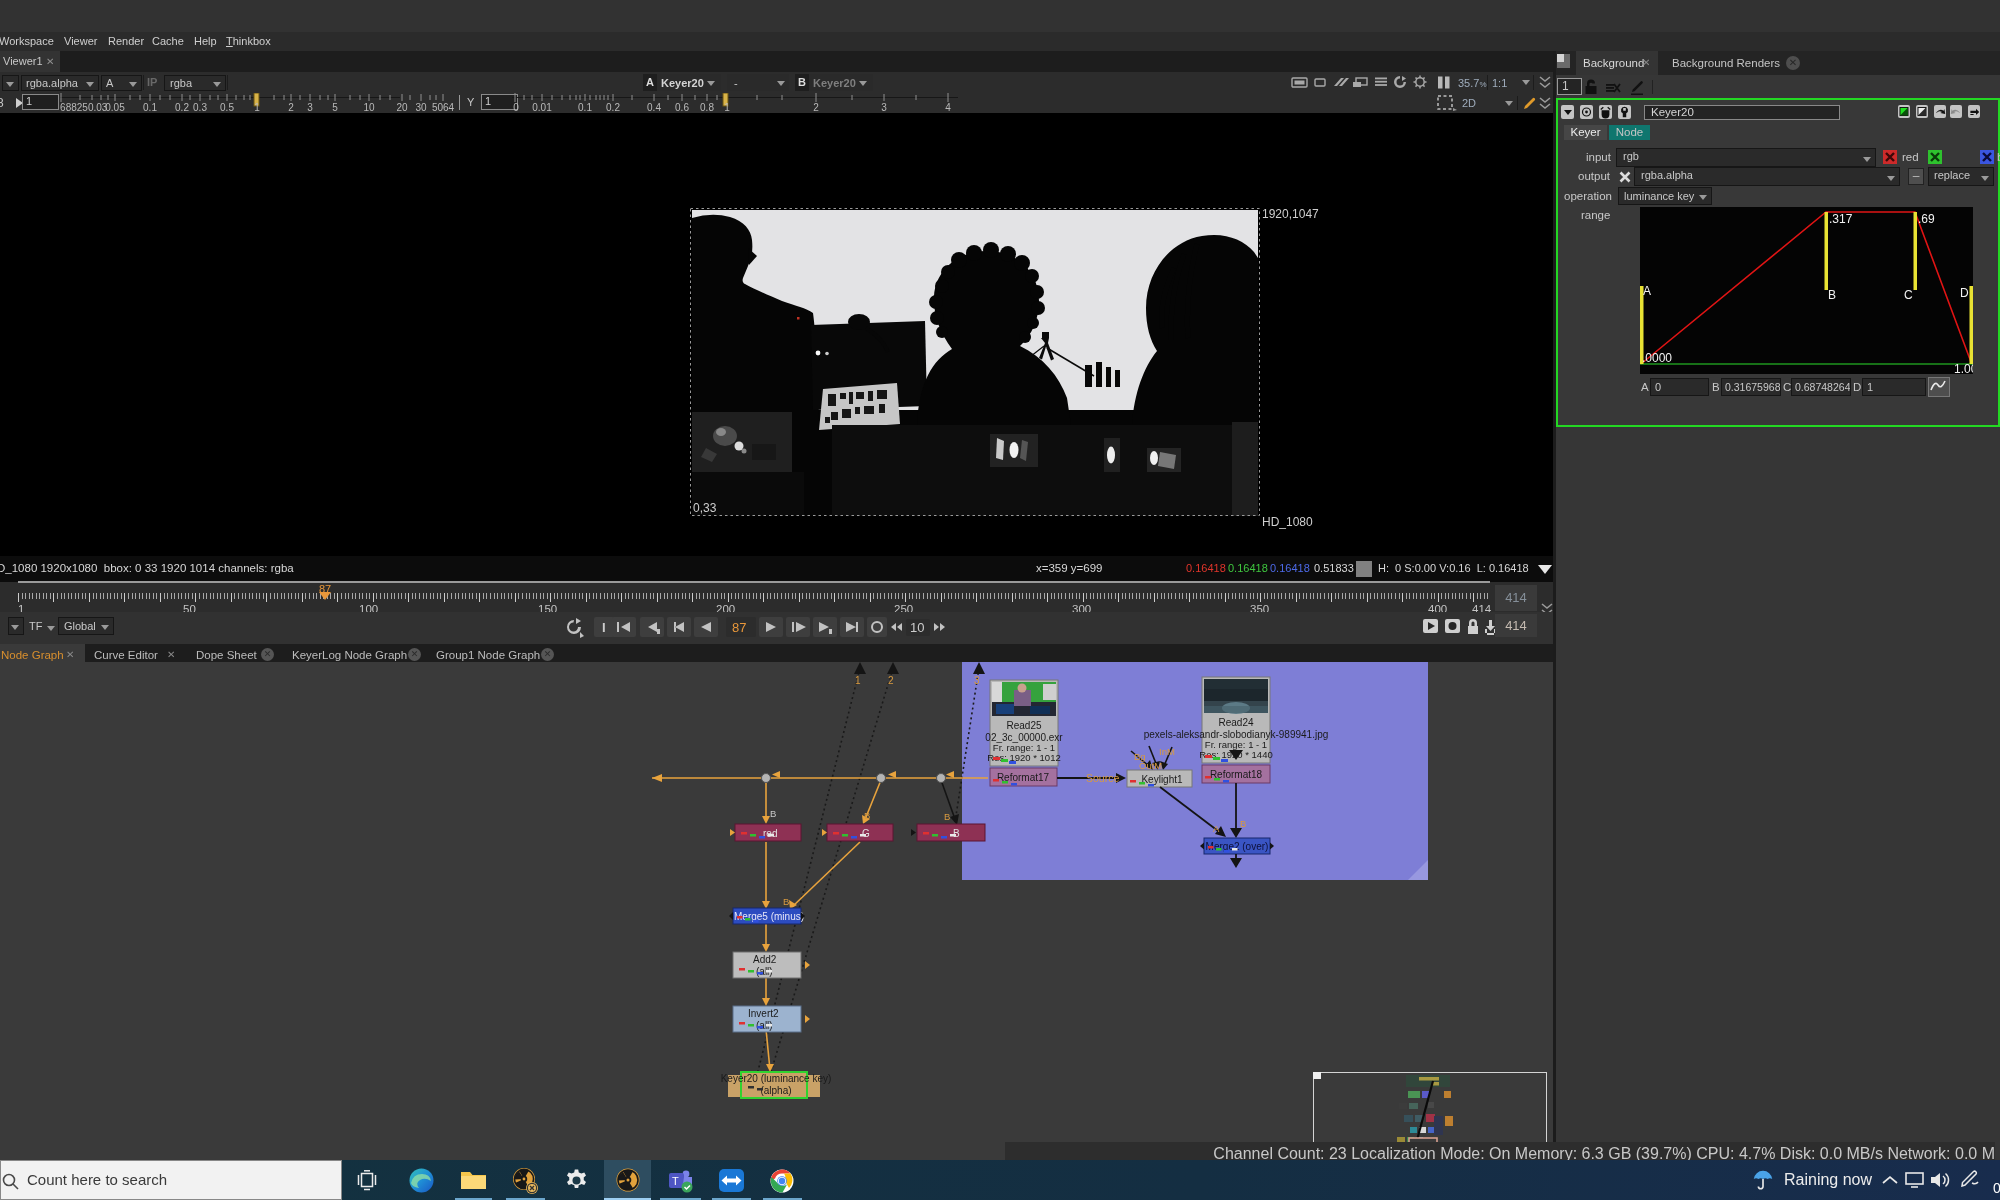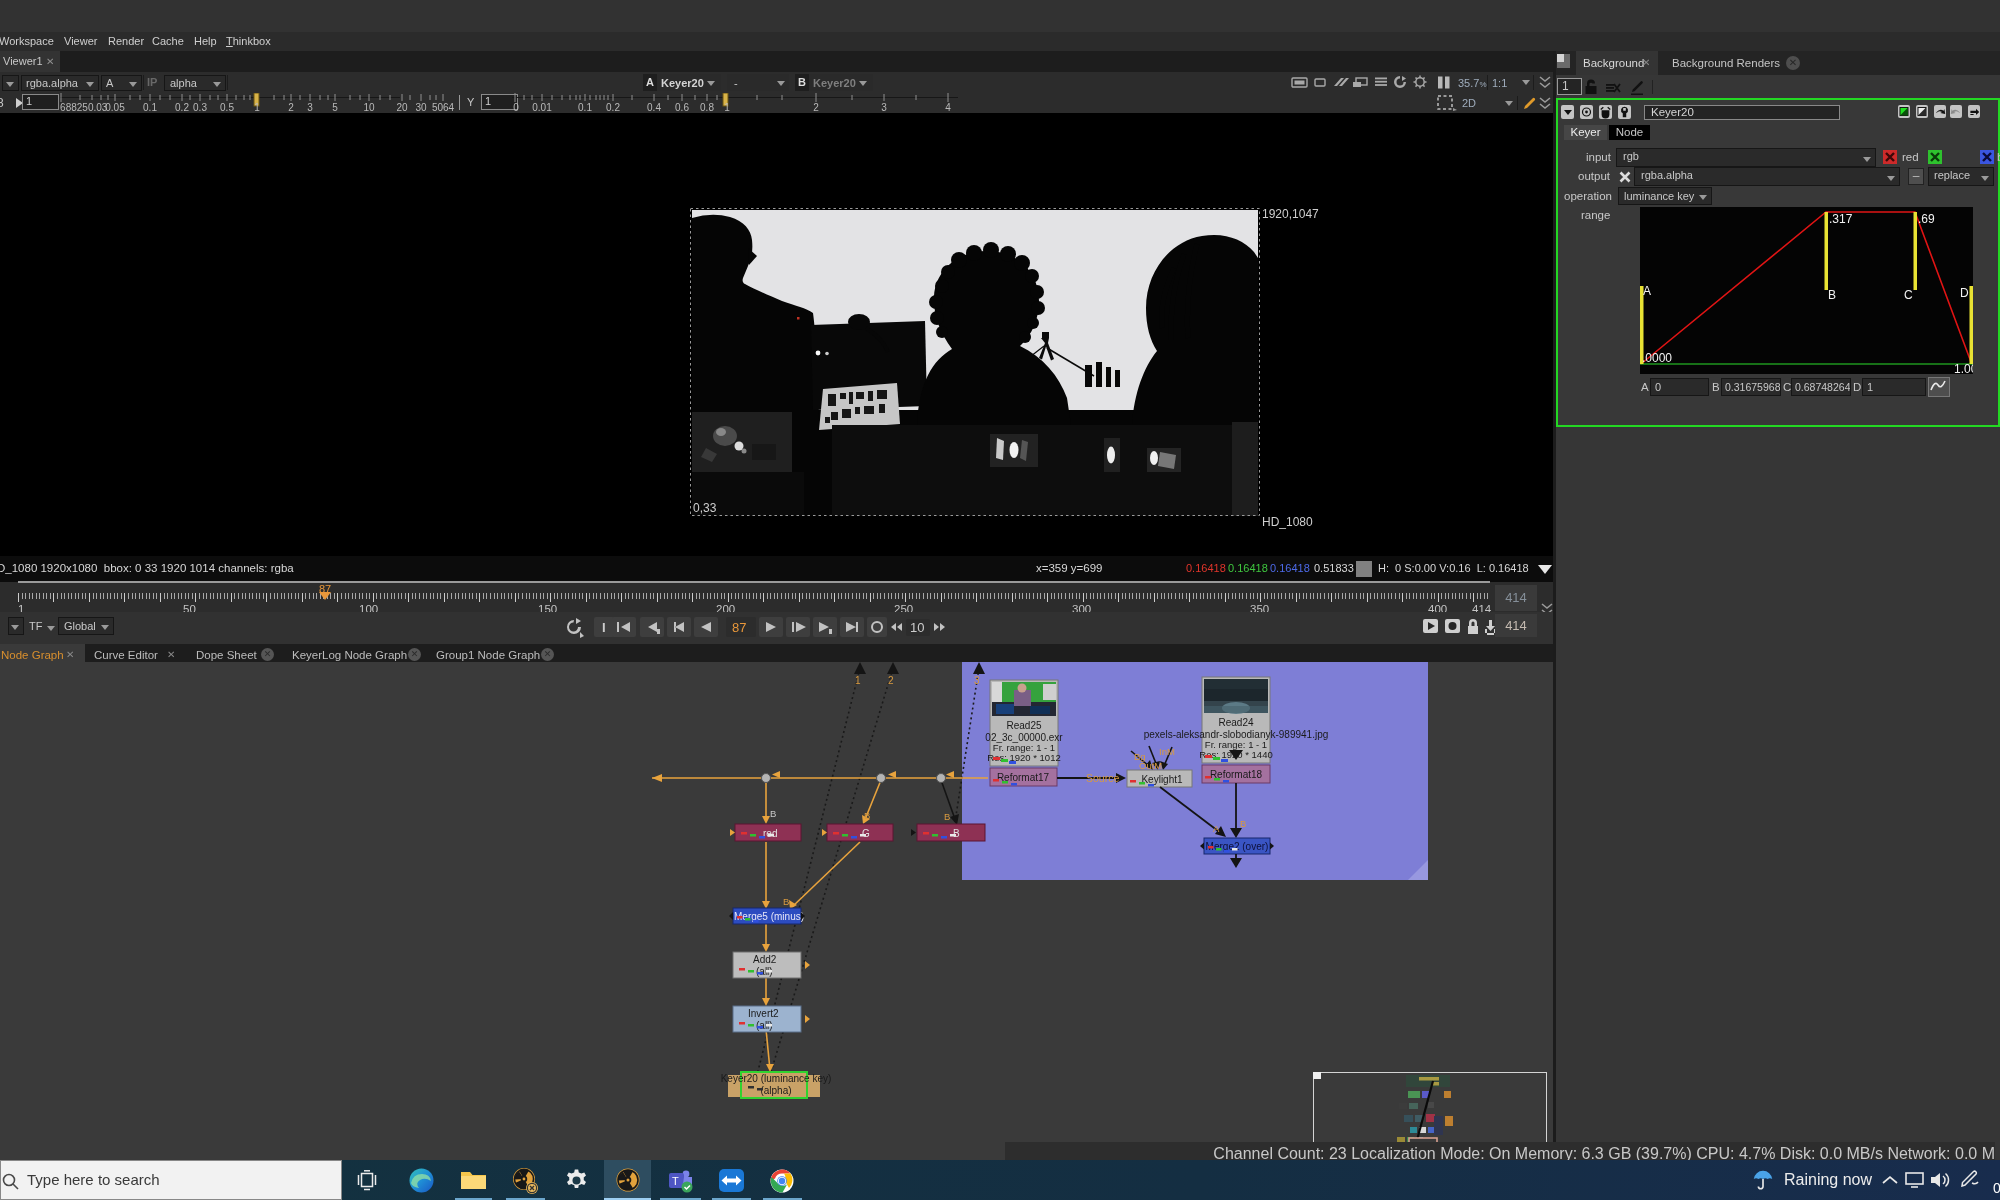--- a/index.html
+++ b/index.html
@@ -66,21 +66,21 @@
         <span style="position:absolute;left:4px;top:1px;">rgba.alpha</span>
         <span class="arr"></span>
       </div>
     <div class="combo" style="left:101px;top:3px;width:39px;height:14px;">
         <span style="position:absolute;left:4px;top:1px;">A</span>
         <span class="arr"></span>
       </div>
     <div style="position:absolute;left:143px;top:3px;width:1px;height:15px;background:#1c1c1c;"></div>
     <span style="position:absolute;left:147px;top:4px;color:#686868;font-size:11px;font-weight:bold;">IP</span>
     <div class="combo" style="left:164px;top:3px;width:60px;height:14px;">
-        <span style="position:absolute;left:5px;top:1px;">alpha</span>
+        <span style="position:absolute;left:5px;top:1px;">rgba</span>
         <span class="arr"></span>
       </div>
     <div style="position:absolute;left:227px;top:3px;width:1px;height:15px;background:#1c1c1c;"></div>
 
     <div style="position:absolute;left:643px;top:2px;width:78px;height:17px;background:#2a2a2a;"></div>
     <div style="position:absolute;left:643px;top:2px;width:14px;height:17px;background:#1e1e1e;color:#dedede;font-size:11px;font-weight:bold;text-align:center;line-height:17px;">A</div>
     <span style="position:absolute;left:661px;top:5px;color:#d4d4d4;font-size:11px;font-weight:bold;">Keyer20</span>
     <span class="arr2" style="left:707px;top:9px;"></span>
     <div style="position:absolute;left:727px;top:2px;width:62px;height:17px;background:#2a2a2a;"></div>
     <span style="position:absolute;left:734px;top:5px;color:#c8c8c8;font-size:11px;">-</span>
@@ -762,21 +762,21 @@
     <div style="position:absolute;left:394px;top:54px;width:12px;height:13px;background:#c4c4c4;border-radius:2px;"></div>
     <svg style="position:absolute;left:394px;top:54px;" width="12" height="13" viewBox="0 0 15 16">
         <path d="M12 9 q-4 -5 -9 -2 l-1 -2 l-1 6 l6 -1 l-2 -1.5 q4 -2 7 1.5 z" fill="#8a8a8a"></path>
       </svg>
     <div style="position:absolute;left:412px;top:54px;width:12px;height:13px;background:#c4c4c4;border-radius:2px;"></div>
     <svg style="position:absolute;left:412px;top:54px;" width="12" height="13" viewBox="0 0 15 16">
         <path d="M3 10 v-3 h7 v-2.5 l4 4 l-4 4 v-2.5 z M3 11 h4 v1.5 h-4 z" fill="#111"></path>
       </svg>
 
     <div style="position:absolute;left:8px;top:74px;width:43px;height:15px;background:#464646;color:#ececec;font-size:11.5px;text-align:center;line-height:15px;">Keyer</div>
-    <div style="position:absolute;left:53px;top:74px;width:41px;height:15px;background:#000000;color:#c4c4c4;font-size:11.5px;text-align:center;line-height:15px;">Node</div>
+    <div style="position:absolute;left:53px;top:74px;width:41px;height:15px;background:#0f766e;color:#c4c4c4;font-size:11.5px;text-align:center;line-height:15px;">Node</div>
 
     <span style="position:absolute;left:30px;top:100px;color:#c8c8c8;font-size:11.5px;">input</span>
     <div class="combo" style="left:60px;top:97px;width:258px;height:17px;">
         <span style="position:absolute;left:6px;top:1px;">rgb</span>
         <span class="arr"></span>
       </div>
     <div style="position:absolute;left:327px;top:99px;width:14px;height:14px;background:#cc2a2a;"></div>
     <svg style="position:absolute;left:327px;top:99px;" width="14" height="14" viewBox="0 0 14 14">
         <path d="M3 3 l8 8 M11 3 l-8 8" stroke="#3a0808" stroke-width="2.4"></path>
       </svg>
@@ -850,21 +850,21 @@
         <span style="position:absolute;left:4px;top:2px;">1</span>
       </div>
     <div style="position:absolute;left:372px;top:326px;width:20px;height:18px;background:#4e4e4e;border:1px solid #777;"></div>
     <svg style="position:absolute;left:372px;top:326px;" width="20" height="18" viewBox="0 0 20 18">
         <path d="M3 13 q4 -10 7 -5 t7 -4" fill="none" stroke="#e8e8e8" stroke-width="1.6"></path>
       </svg>
   </div>
   <div class="abs" id="statusline" style="left:1005px;top:1142px;width:990px;height:18px;color:#c8c8c8;font-size:16px;padding-top:3px;text-align:right;background:#2d2d2d;">Channel Count: 23  Localization Mode: On  Memory: 6.3 GB (39.7%)  CPU: 4.7%  Disk: 0.0 MB/s  Network: 0.0 M</div>
   <div class="abs" id="taskbar">
     <div id="search">
-        <div class="txt">Type here to search</div>
+        <div class="txt">Count here to search</div>
       <svg style="position:absolute;left:0px;top:11px;" width="20" height="20" viewBox="0 0 20 20">
           <circle cx="8" cy="8" r="5.5" fill="none" stroke="#4a4a4a" stroke-width="1.6"></circle>
           <line x1="12" y1="12" x2="17" y2="17" stroke="#4a4a4a" stroke-width="1.6"></line>
         </svg>
     </div>
 
     <svg style="position:absolute;left:356px;top:10px;" width="24" height="21" viewBox="0 0 24 21">
       <rect x="5.5" y="3.5" width="11" height="13" fill="none" stroke="#ececec" stroke-width="1.5"></rect>
       <path d="M2.5 5 v10 M19.5 5 v10" stroke="#ececec" stroke-width="1.5"></path>
       <path d="M8 0.8 h6" stroke="#ececec" stroke-width="1.5"></path>

